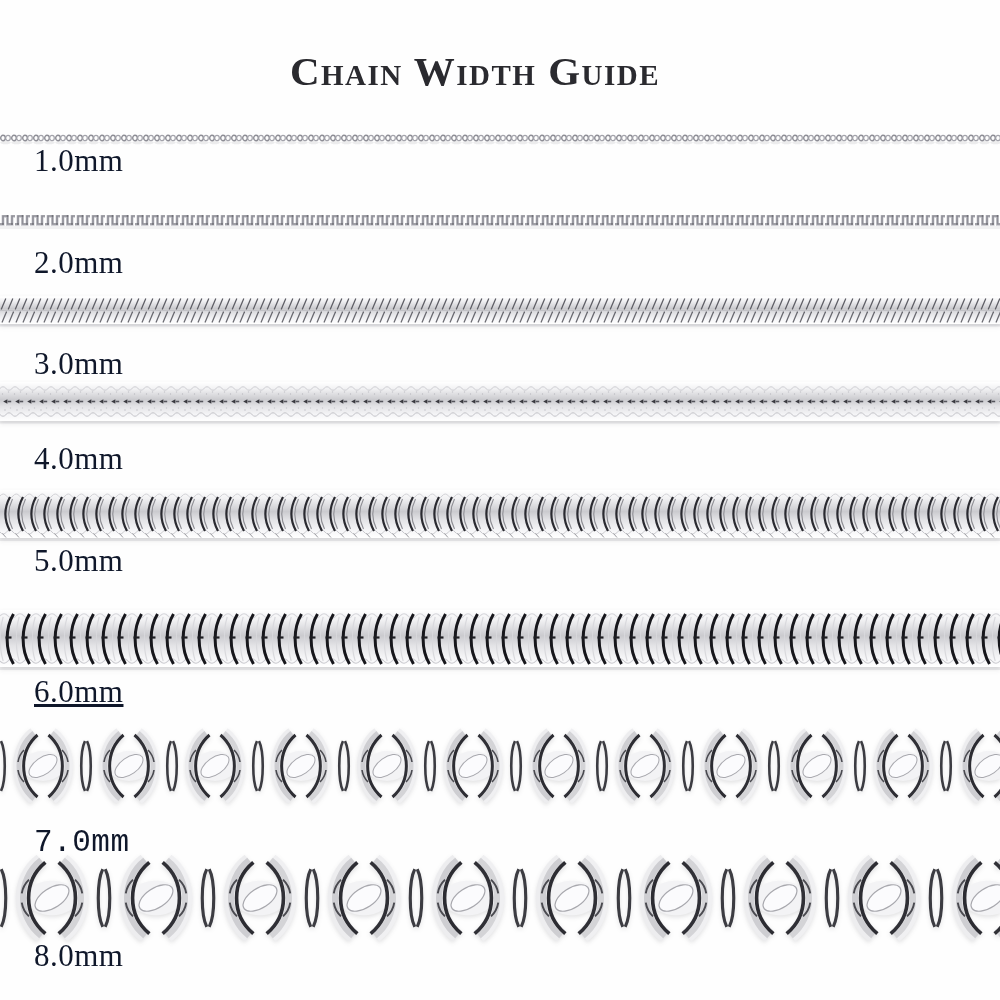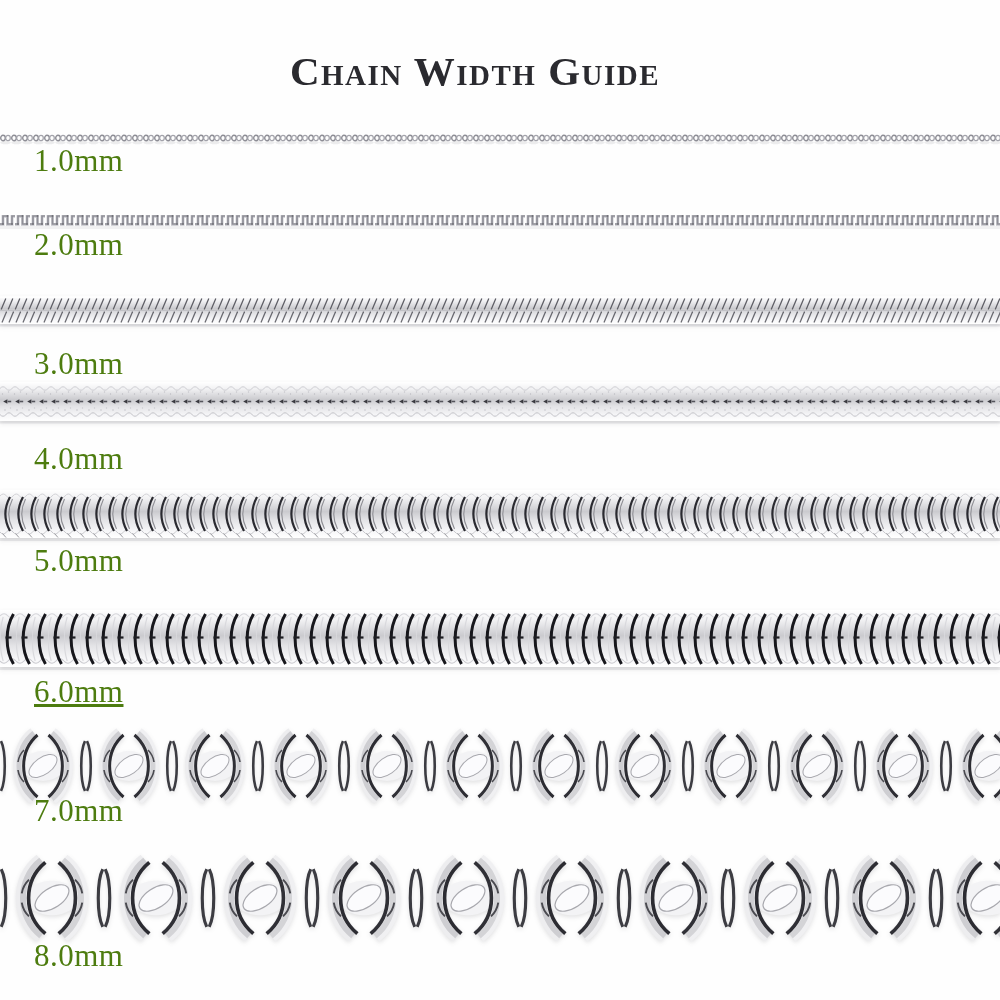--- a/index.html
+++ b/index.html
@@ -21,30 +21,30 @@
     color:#2a2a2f;
   }
   .chain-strip{
     position:absolute;left:0;width:1000px;display:block;
   }
   .soft-shadow{filter:drop-shadow(0 2px 2px rgba(40,40,45,0.13));}
   .size-label{
     position:absolute;left:34px;
     font-size:31px;line-height:34px;
     letter-spacing:0.5px;
-    color:#4d7c0f;
+    color:#0f172a;
   }
   
   #row1 svg{top:133px;height:12px;}  #row1 .size-label{top:144px;}
-  #row2 svg{top:210px;height:20px;}  #row2 .size-label{top:228px;}
+  #row2 svg{top:210px;height:20px;}  #row2 .size-label{top:246px;}
   #row3 svg{top:294px;height:33px;}  #row3 .size-label{top:347px;}
   #row4 svg{top:379px;height:45px;}  #row4 .size-label{top:430px;margin-top:12px;}
   #row5 svg{top:486px;height:56px;}  #row5 .size-label{top:544px;text-align:center;}
   #row6 svg{top:606px;height:65px;}  #row6 .size-label{top:675px;text-decoration:underline;}
-  #row7 svg{top:726px;height:80px;}  #row7 .size-label{top:794px;}
+  #row7 svg{top:726px;height:80px;}  #row7 .size-label{top:826px;font-family:Liberation Mono, monospace;}
   #row8 svg{top:852px;height:92px;}  #row8 .size-label{top:939px;}
 </style>
 </head>
 <body>
 
 <svg width="0" height="0" style="position:absolute" aria-hidden="true">
   <defs>
     <linearGradient id="tube" x1="0" y1="0" x2="0" y2="1">
       <stop offset="0" stop-color="#ffffff"></stop>
       <stop offset="0.18" stop-color="#f1f1f3"></stop>

